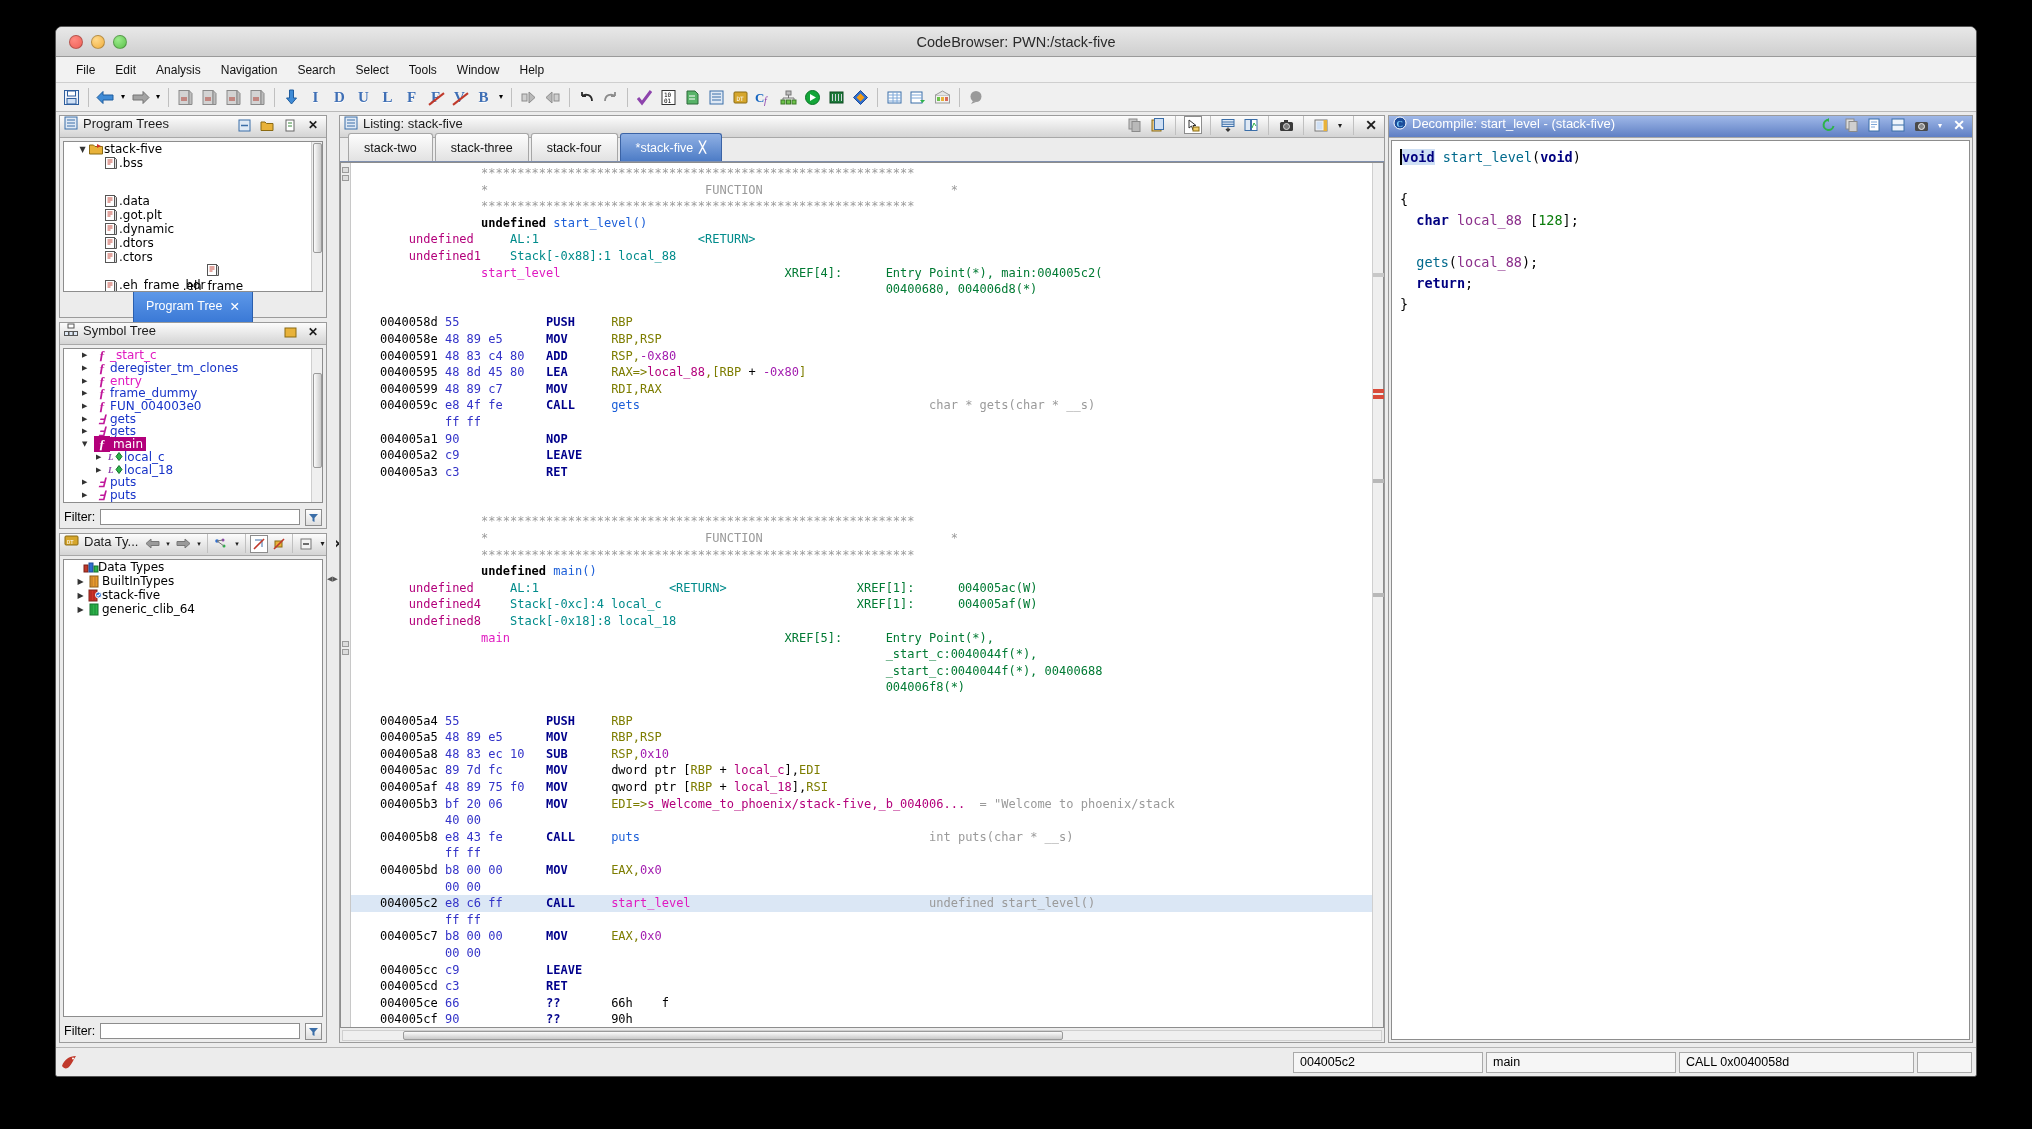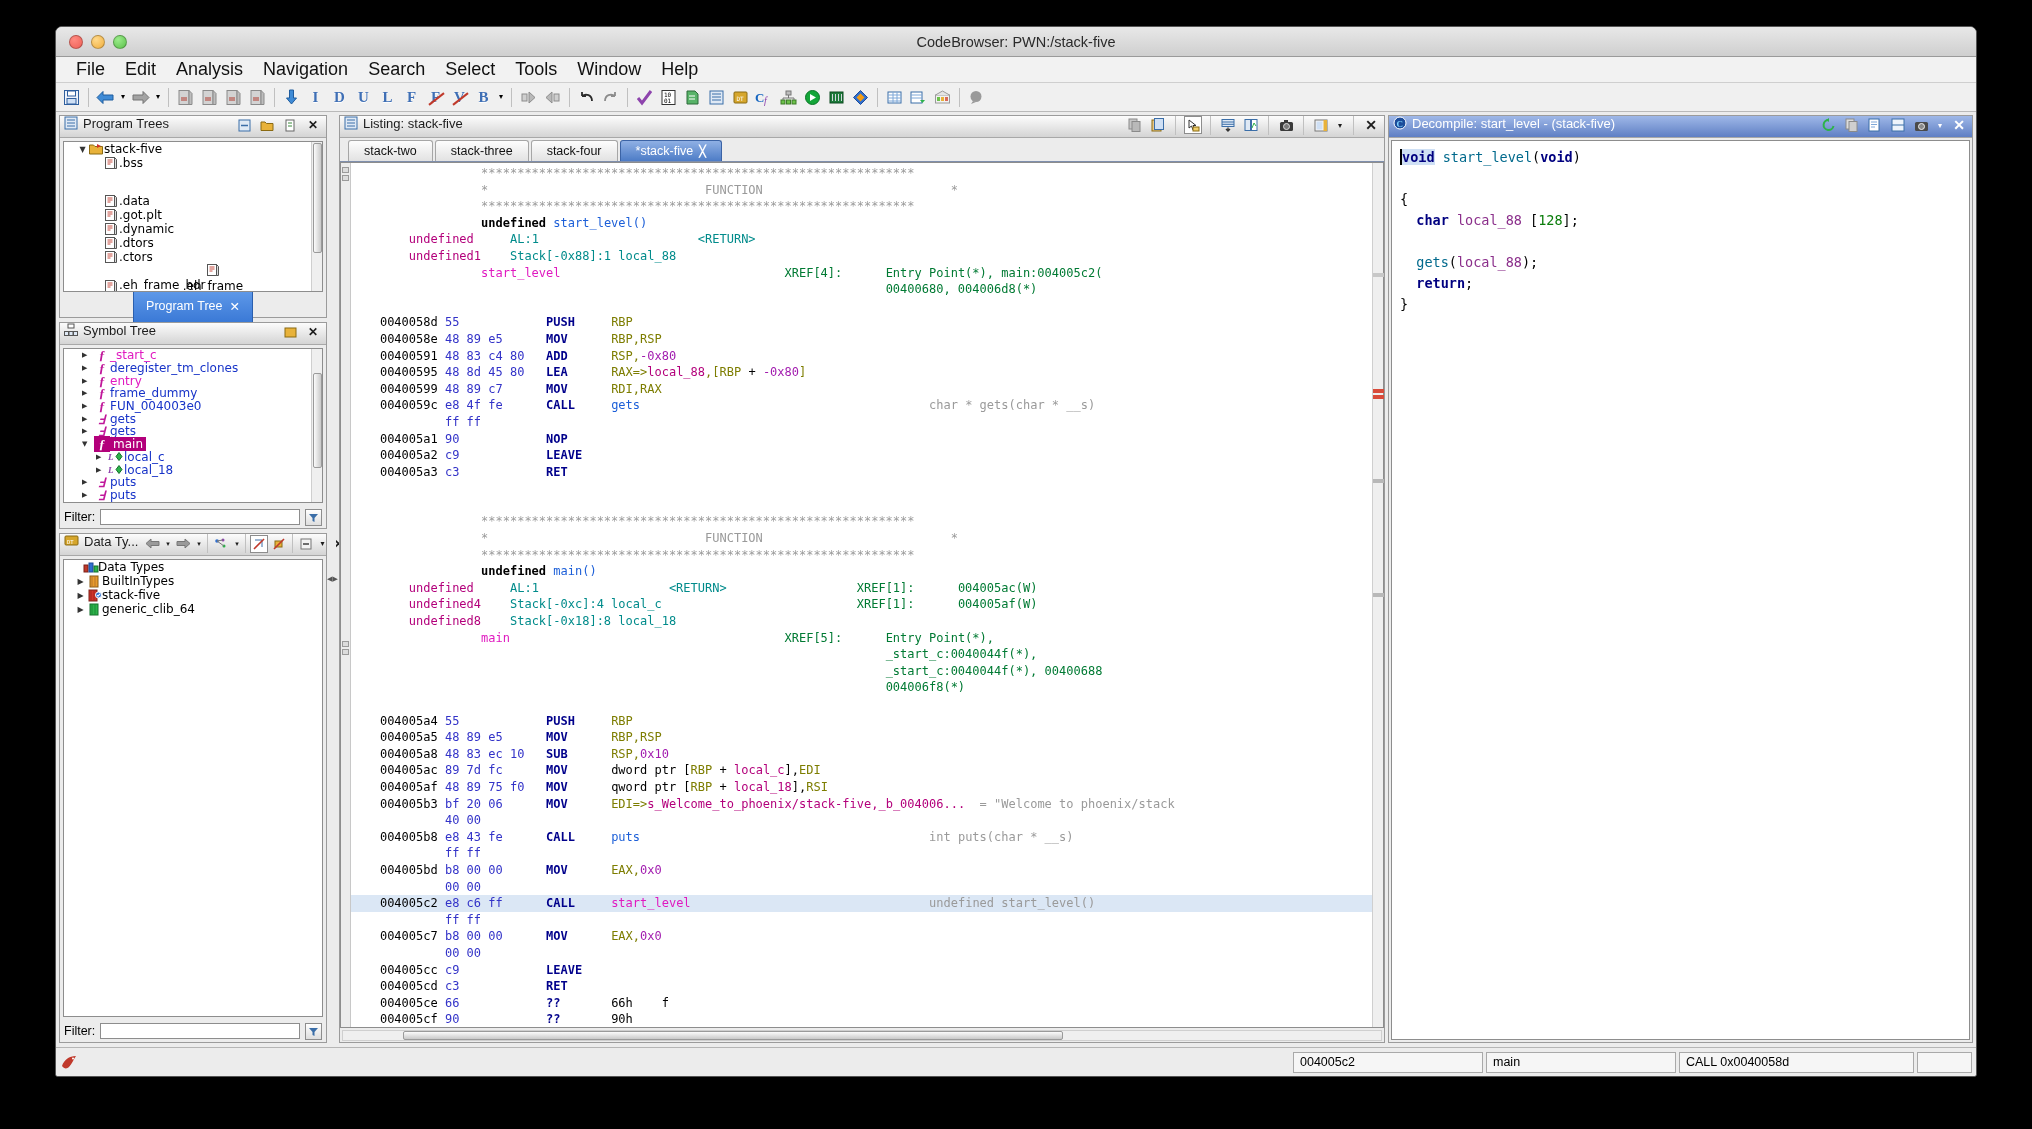--- a/index.html
+++ b/index.html
@@ -37,21 +37,21 @@
   .dot.r { background:radial-gradient(circle at 35% 30%, #ff8a80, #ee5f56); }
   .dot.y { background:radial-gradient(circle at 35% 30%, #ffd98a, #f0ae3e); }
   .dot.g { background:radial-gradient(circle at 35% 30%, #9bec8b, #5cc14b); }
 
   
   #menubar {
     height:26px; background:#f2f2f2; border-bottom:1px solid #cfcfcf;
     display:flex; align-items:center; padding-left:10px;
     font-family:"Liberation Sans", sans-serif;
   }
-  #menubar .mi { padding:3px 10px; font-size:18px; color:#111; cursor:default; }
+  #menubar .mi { padding:3px 10px; font-size:12px; color:#111; cursor:default; }
 
   
   #toolbar {
     height:29px; background:#f0f0f0; border-bottom:1px solid #b9b9b9;
     display:flex; align-items:center; padding:0 4px; gap:1px;
   }
   .tbtn {
     width:23px; height:23px; display:flex; align-items:center; justify-content:center;
     border:1px solid transparent; border-radius:2px; font-size:13px;
   }
@@ -135,21 +135,21 @@
   .dthead-tools { display:flex; align-items:center; gap:2px; }
 
   
   #centercol { flex:1 1 auto; display:flex; flex-direction:column; min-width:0; }
   #listingpanel { flex:1 1 auto; display:flex; flex-direction:column; min-height:0; }
   .tabsrow {
     height:24px; flex:0 0 24px; display:flex; align-items:flex-end; gap:2px;
     background:#ececec; padding-left:8px; border-bottom:1px solid #7f8fad;
   }
   .ltab {
-    height:21px; padding:0 15px; display:flex; align-items:center; gap:6px;
+    height:28px; padding:0 15px; display:flex; align-items:center; gap:6px;
     background:linear-gradient(#fdfdfd,#e2e2e2); border:1px solid #a6a6a6; border-bottom:none;
     border-radius:3px 3px 0 0; font-size:12.5px; color:#111;
     font-family:"Liberation Sans", sans-serif;
   }
   .ltab.active { background:linear-gradient(#8fb0e4,#4d7cc6); color:#fff; border-color:#3b63a5; }
   .ltab .x { font-size:11px; font-weight:bold; }
 
   #listwrap { flex:1 1 auto; display:flex; min-height:0; background:#fff; border:1px solid #8d8d8d; }
   .marginbar { width:10px; flex:0 0 10px; background:#ececec; border-right:1px solid #c8c8c8; position:relative; }
   .marginbar .mtick { position:absolute; left:1px; width:7px; height:6px; background:#dcdcdc; border:1px solid #9a9a9a; }

